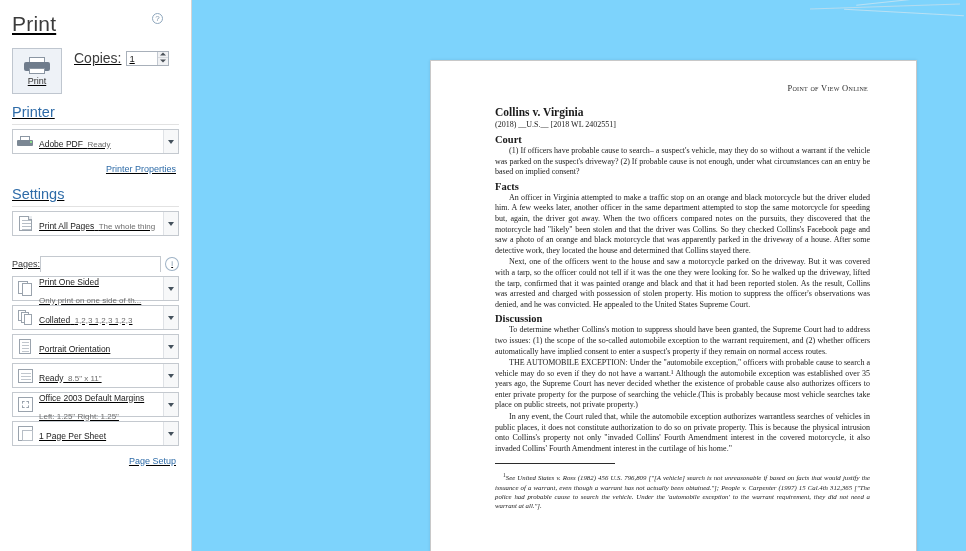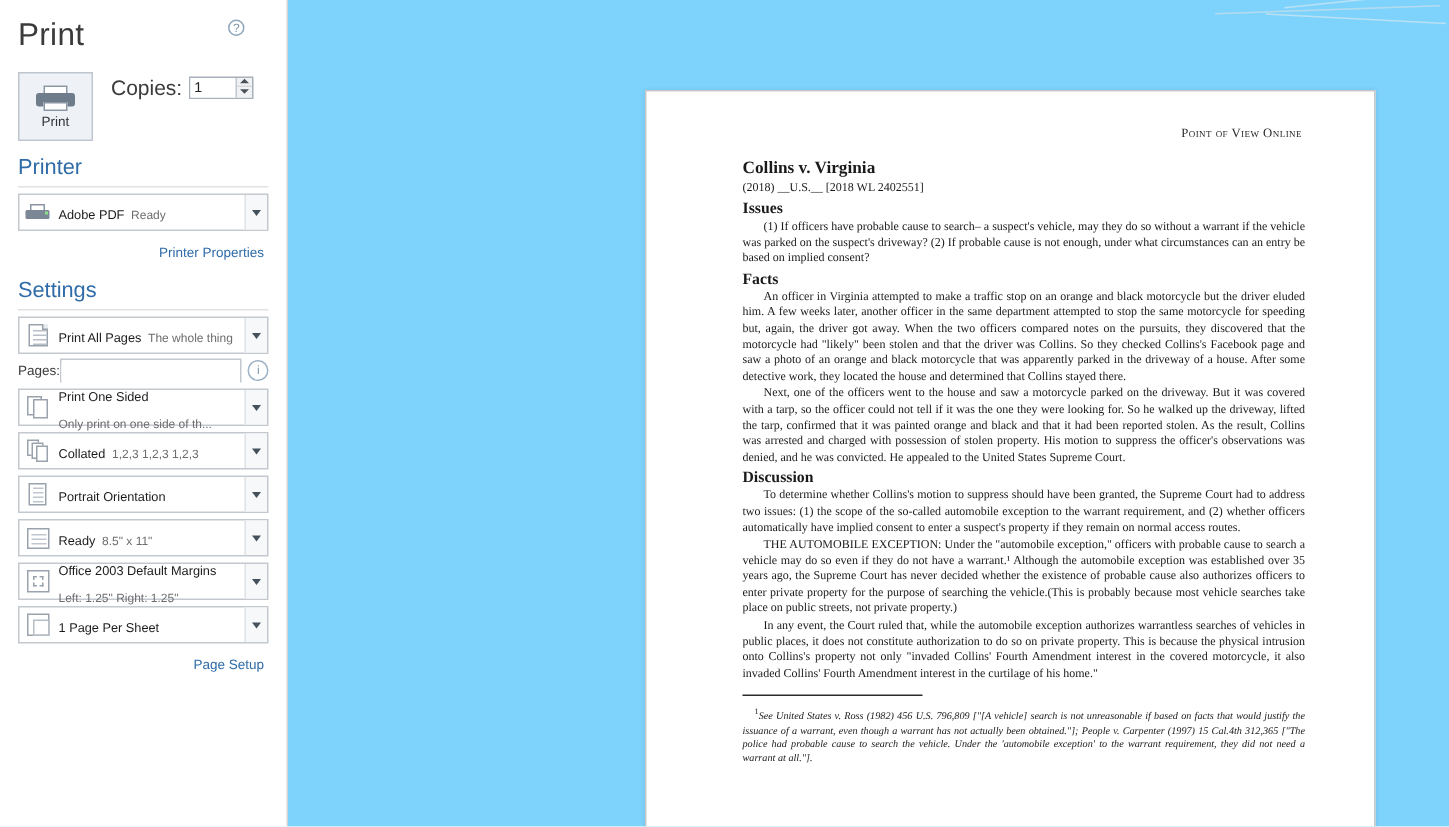--- a/index.html
+++ b/index.html
@@ -8,20 +8,21 @@
     width: 966px; height: 551px;
     background: #ffffff;
     font-family: "Liberation Sans", sans-serif;
     overflow: hidden;
   }
   #app {
     position: relative;
     width: 966px; height: 551px;
     background: #ffffff;
     display: flex;
+    text-decoration: underline;
   }
 
   
   .print-pane {
     width: 192px;
     height: 551px;
     background: #ffffff;
     border-right: 1px solid #d4d4d4;
     position: relative;
     padding: 0;
@@ -236,21 +237,21 @@
 
   .g-margin { width:15px; height:15px; background:#fff;border:1px solid #9aa3ad;position:relative;}
   .g-margin::after{content:"";position:absolute;left:3px;top:3px;right:3px;bottom:3px;border:1px dashed #9aa3ad;}
 
   .g-pps { width:15px; height:15px; background:#fff;border:1px solid #9aa3ad;position:relative;}
   .g-pps::after{content:"";position:absolute;left:3px;top:3px;width:9px;height:9px;border:1px solid #b7bec6;}
 
   .pages-row {
     display: flex;
     align-items: center;
-    margin: 3px 12px 0 12px;
+    margin: 20px 12px 0 12px;
   }
   .pages-row .lbl { font-size: 9px; color: #3b3b3b; width: 28px; }
   .pages-row .fld {
     flex: 1 1 auto;
     height: 16px;
     border: 1px solid #c4c9cf;
     background: #fff;
   }
   .pages-row .fld input {
     width: 100%; height: 100%;
@@ -543,21 +544,21 @@
         <div class="a3"></div>
     </div>
 
     <div class="page-sheet">
       <div class="page-inner">
         <div class="pv-header">Point of View Online</div>
 
         <div class="case-title">Collins v. Virginia</div>
         <div class="case-cite">(2018) __U.S.__ [2018 WL 2402551]</div>
 
-        <div class="h2">Issues</div>
+        <div class="h2">Court</div>
         <p class="para">(1) If officers have probable cause to search– a suspect's vehicle, may they do so without a warrant if the vehicle was parked on the suspect's driveway? (2) If probable cause is not enough, under what circumstances can an entry be based on implied consent?</p>
 
         <div class="h2">Facts</div>
         <p class="para">An officer in Virginia attempted to make a traffic stop on an orange and black motorcycle but the driver eluded him. A few weeks later, another officer in the same department attempted to stop the same motorcycle for speeding but, again, the driver got away. When the two officers compared notes on the pursuits, they discovered that the motorcycle had "likely" been stolen and that the driver was Collins. So they checked Collins's Facebook page and saw a photo of an orange and black motorcycle that was apparently parked in the driveway of a house. After some detective work, they located the house and determined that Collins stayed there.</p>
         <p class="para">Next, one of the officers went to the house and saw a motorcycle parked on the driveway. But it was covered with a tarp, so the officer could not tell if it was the one they were looking for. So he walked up the driveway, lifted the tarp, confirmed that it was painted orange and black and that it had been reported stolen. As the result, Collins was arrested and charged with possession of stolen property. His motion to suppress the officer's observations was denied, and he was convicted. He appealed to the United States Supreme Court.</p>
 
         <div class="h2">Discussion</div>
         <p class="para">To determine whether Collins's motion to suppress should have been granted, the Supreme Court had to address two issues: (1) the scope of the so-called automobile exception to the warrant requirement, and (2) whether officers automatically have implied consent to enter a suspect's property if they remain on normal access routes.</p>
         <p class="para">THE AUTOMOBILE EXCEPTION: Under the "automobile exception," officers with probable cause to search a vehicle may do so even if they do not have a warrant.¹ Although the automobile exception was established over 35 years ago, the Supreme Court has never decided whether the existence of probable cause also authorizes officers to enter private property for the purpose of searching the vehicle.(This is probably because most vehicle searches take place on public streets, not private property.)</p>
         <p class="para">In any event, the Court ruled that, while the automobile exception authorizes warrantless searches of vehicles in public places, it does not constitute authorization to do so on private property. This is because the physical intrusion onto Collins's property not only "invaded Collins' Fourth Amendment interest in the covered motorcycle, it also invaded Collins' Fourth Amendment interest in the curtilage of his home."</p>

